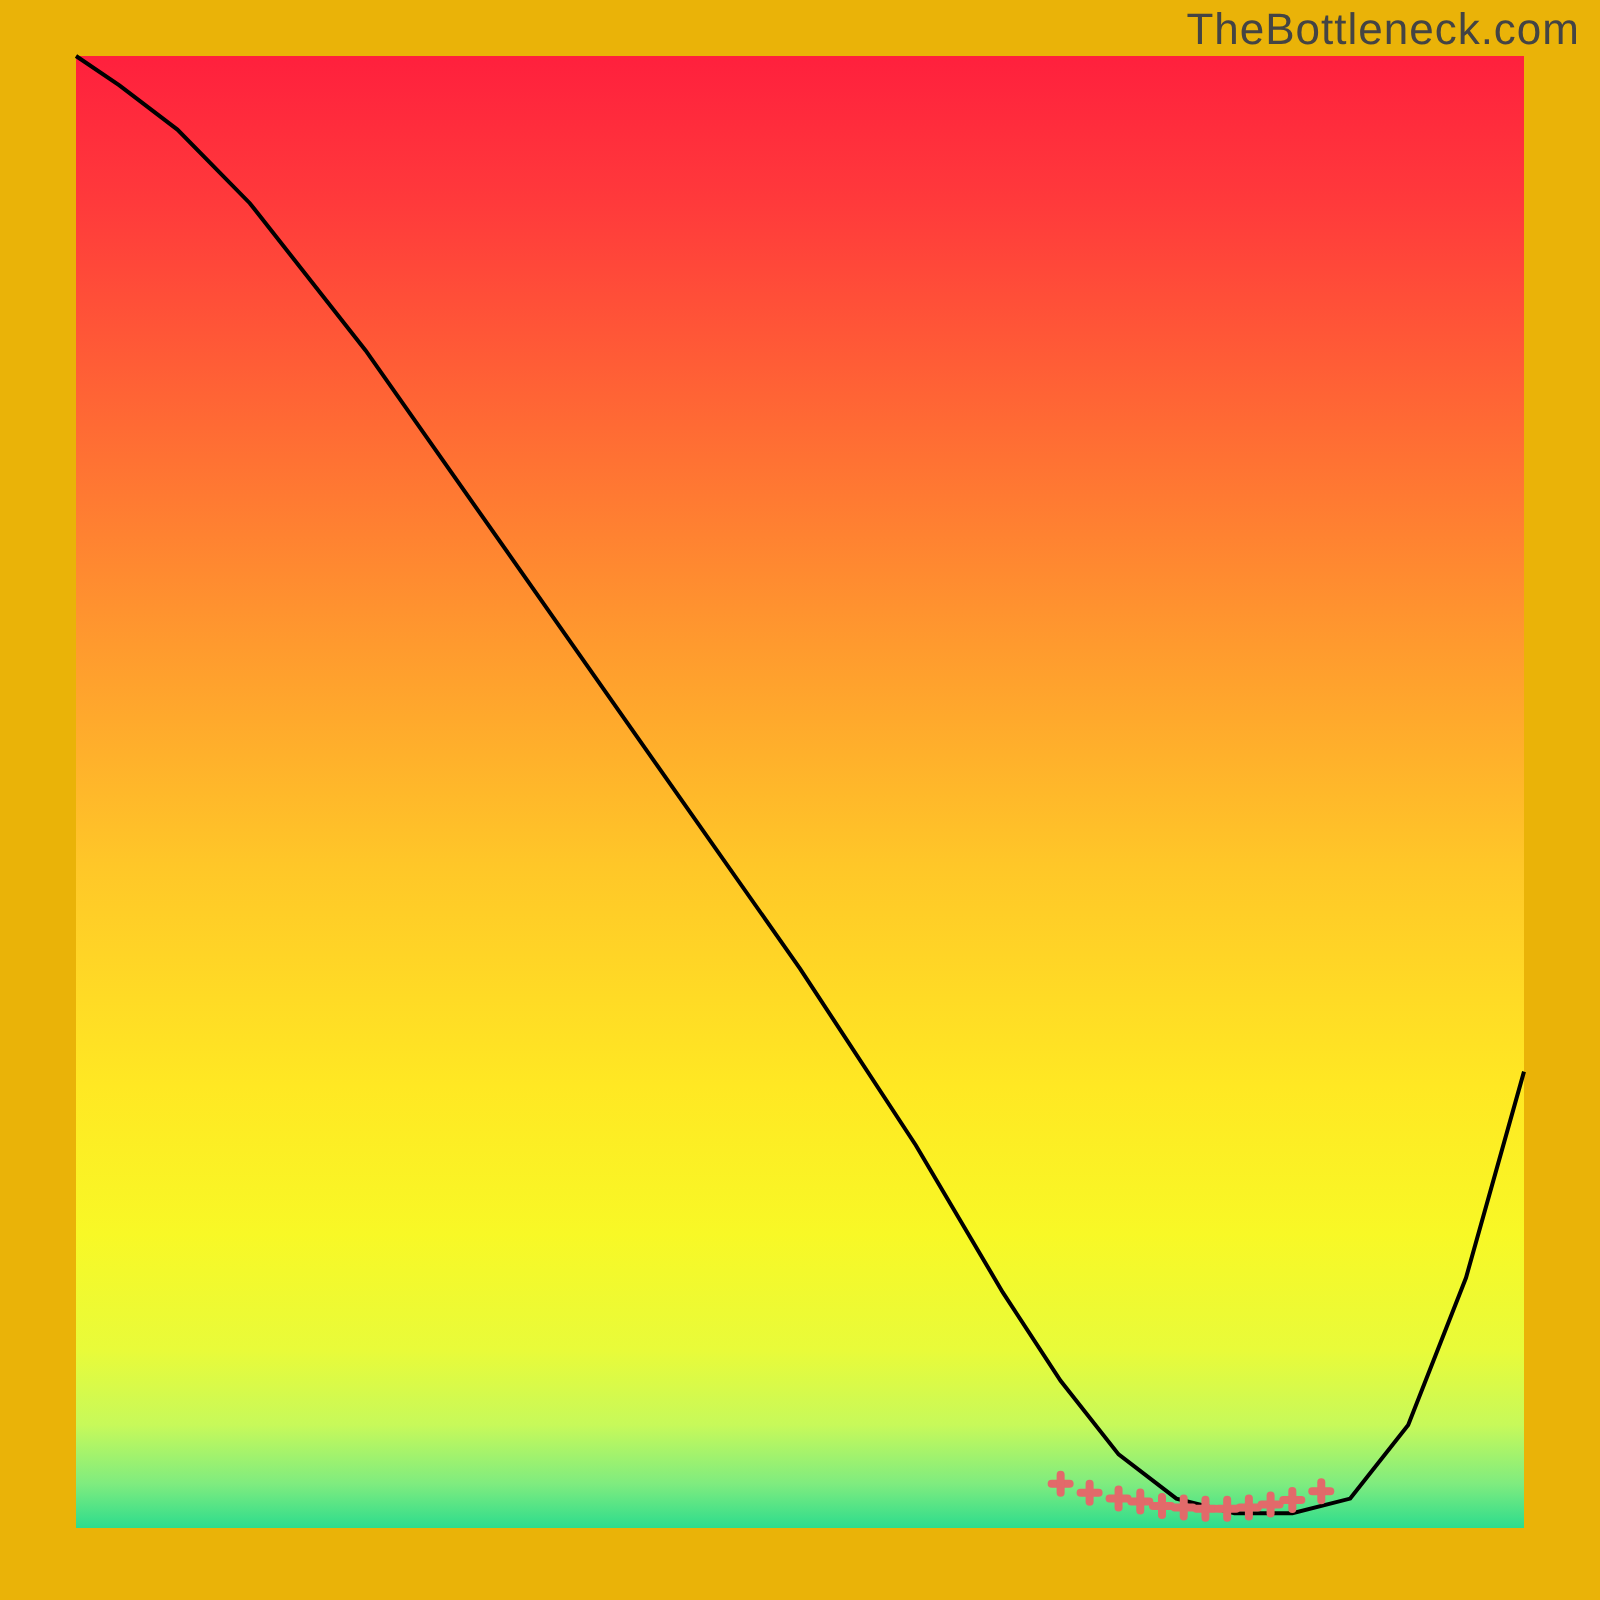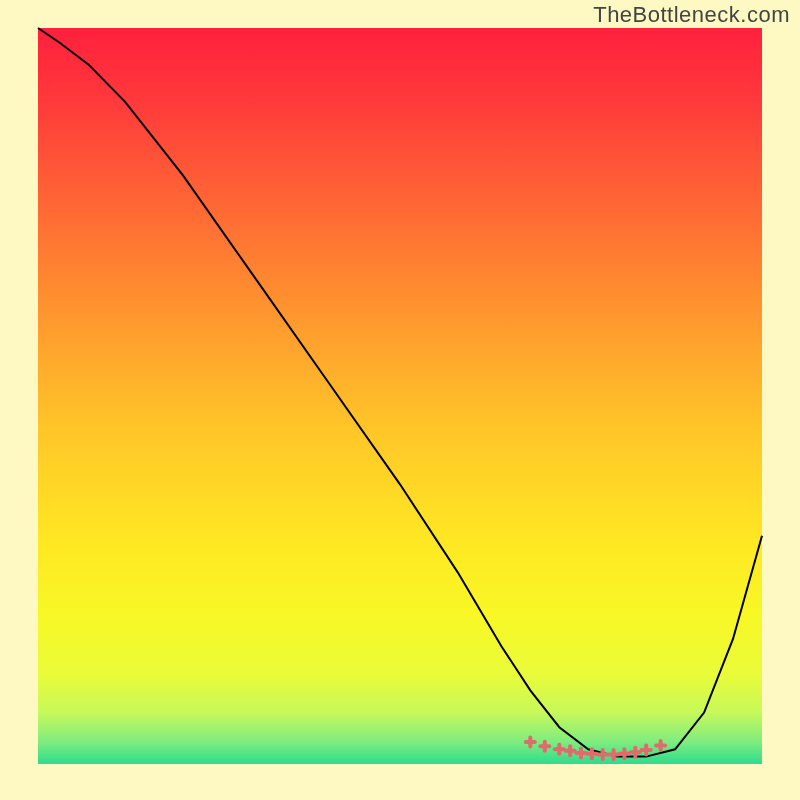--- a/index.html
+++ b/index.html
@@ -7,21 +7,21 @@
     padding: 0;
     width: 800px;
     height: 800px;
     background: #000;
     font-family: Arial, Helvetica, sans-serif;
   }
   .container {
     position: relative;
     width: 800px;
     height: 800px;
-    background: #fef9c3;
+    background: #eab308;
   }
   .watermark {
     position: absolute;
     top: 2px;
     right: 10px;
     color: #444;
     font-size: 22px;
     font-weight: 500;
     letter-spacing: 0.5px;
     z-index: 10;

